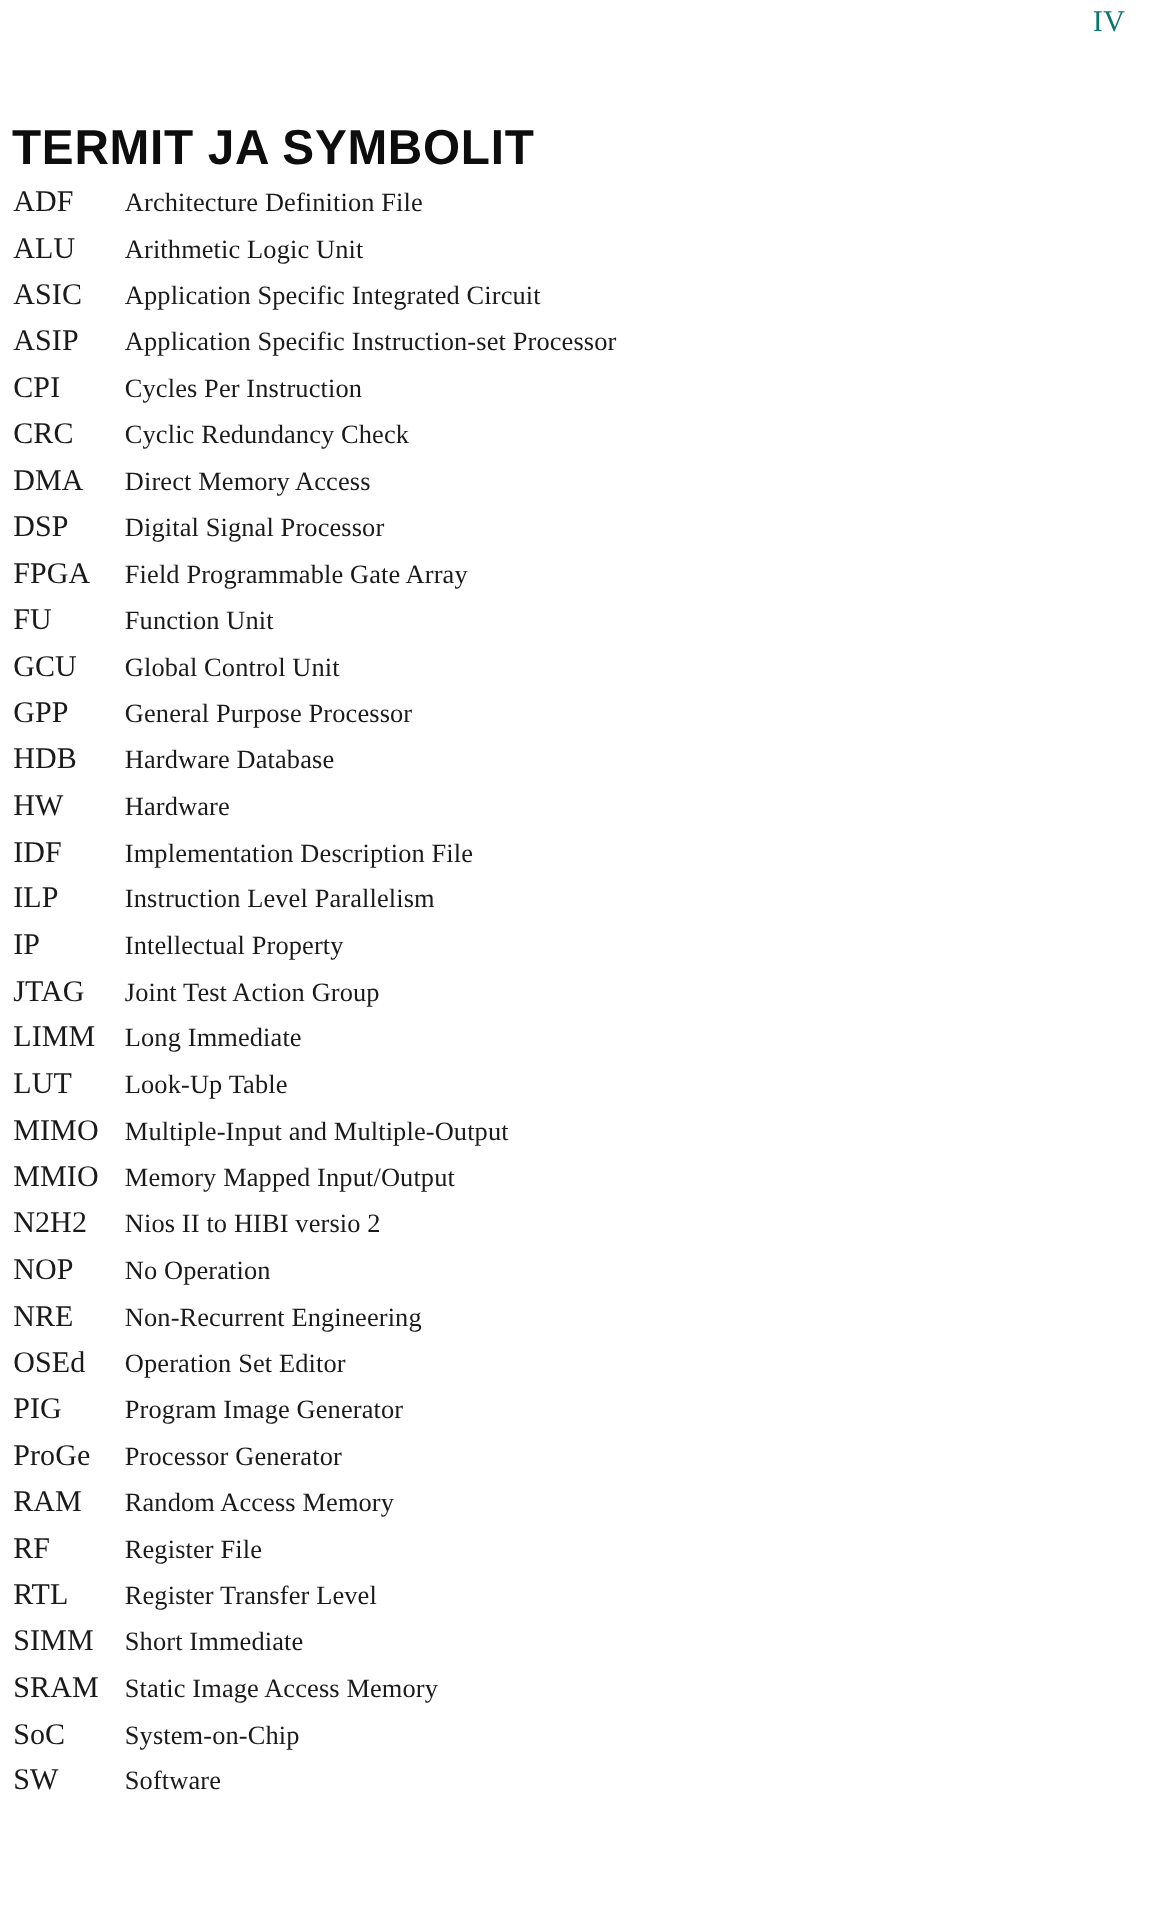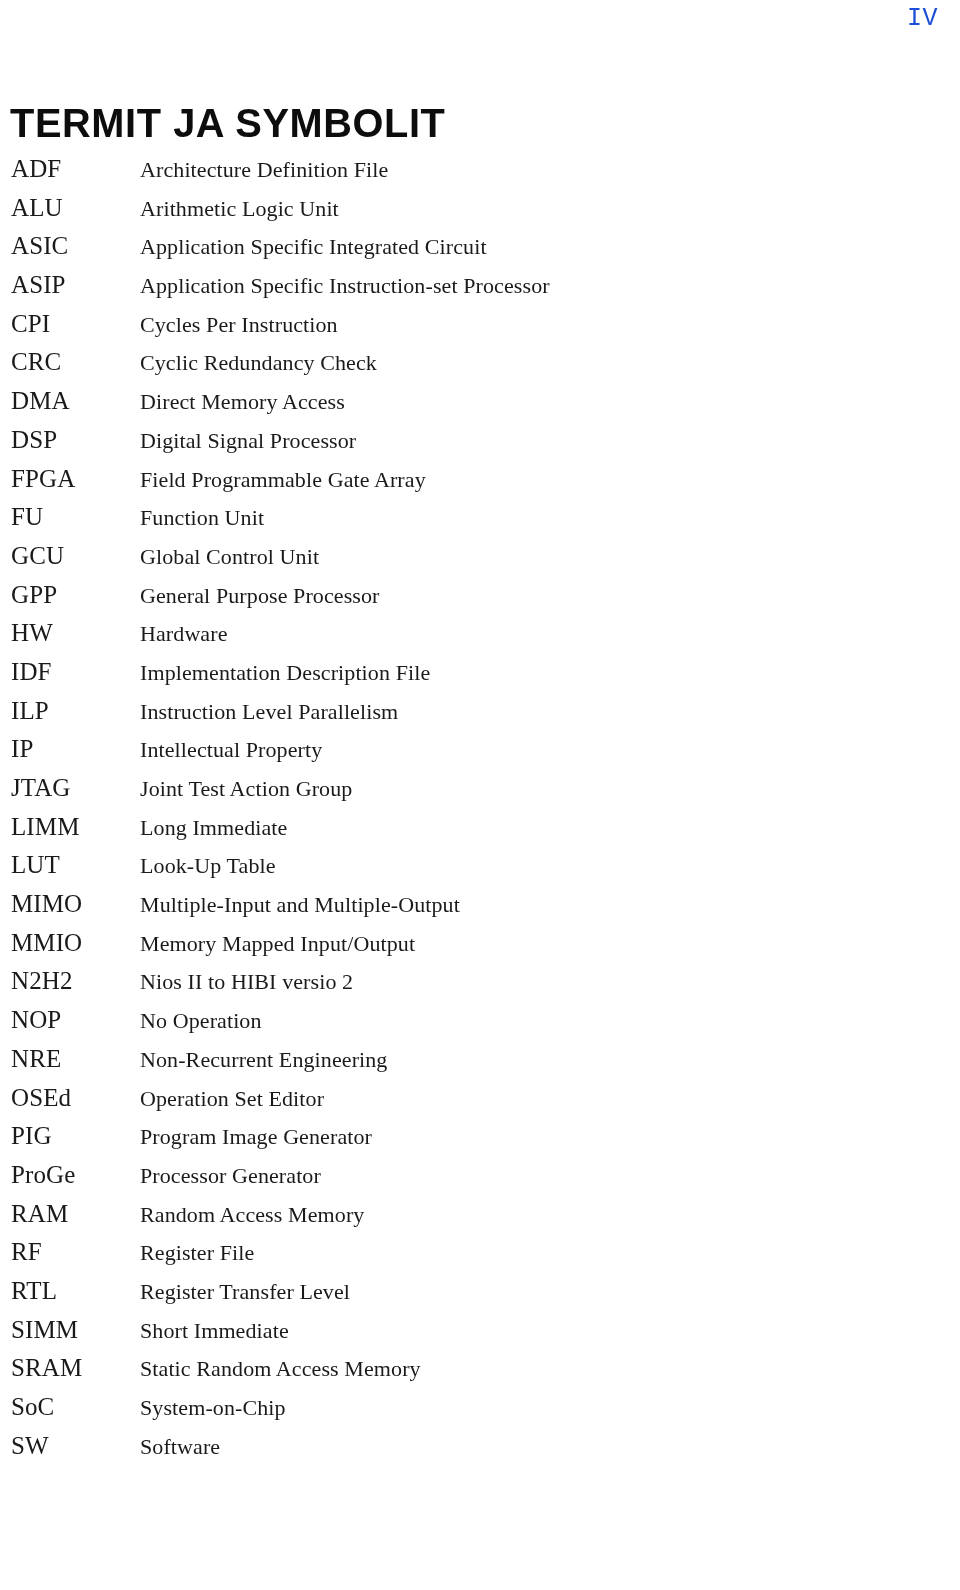--- a/index.html
+++ b/index.html
@@ -15,24 +15,24 @@
     font-family: "Liberation Serif", "DejaVu Serif", serif;
     color: #1a1a1a;
     -webkit-font-smoothing: antialiased;
   }
 
   
   .folio {
     position: absolute;
     top: 6px;
     right: 22px;
-    font-family: Liberation Mono, monospace;
+    font-family: Liberation Serif, serif;
     font-size: 25px;
     line-height: 1;
-    color: #1d4ed8;
+    color: #0f766e;
     letter-spacing: 0.5px;
   }
 
   
   .chapter-heading {
     position: absolute;
     top: 76px;
     left: 10px;
     font-family: "Liberation Sans", "DejaVu Sans", sans-serif;
     font-size: 41px;
@@ -51,21 +51,20 @@
     top: 150px;
     left: 0;
     width: 960px;
   }
   .glossary-row {
     display: flex;
     align-items: baseline;
     height: 38.7px;
     line-height: 38.7px;
     white-space: nowrap;
-    gap: 36px;
   }
   .term {
     flex: 0 0 auto;
     width: 104px;
     padding-left: 11px;
     box-sizing: border-box;
     font-size: 25px;
     letter-spacing: 0.1px;
   }
   .definition {
@@ -124,20 +123,24 @@
     </div>
     <div class="glossary-row">
       <div class="term">GCU</div>
       <div class="definition">Global Control Unit</div>
     </div>
     <div class="glossary-row">
       <div class="term">GPP</div>
       <div class="definition">General Purpose Processor</div>
     </div>
     <div class="glossary-row">
+      <div class="term">HDB</div>
+      <div class="definition">Hardware Database</div>
+    </div>
+    <div class="glossary-row">
       <div class="term">HW</div>
       <div class="definition">Hardware</div>
     </div>
     <div class="glossary-row">
       <div class="term">IDF</div>
       <div class="definition">Implementation Description File</div>
     </div>
     <div class="glossary-row">
       <div class="term">ILP</div>
       <div class="definition">Instruction Level Parallelism</div>
@@ -201,21 +204,21 @@
     <div class="glossary-row">
       <div class="term">RTL</div>
       <div class="definition">Register Transfer Level</div>
     </div>
     <div class="glossary-row">
       <div class="term">SIMM</div>
       <div class="definition">Short Immediate</div>
     </div>
     <div class="glossary-row">
       <div class="term">SRAM</div>
-      <div class="definition">Static Random Access Memory</div>
+      <div class="definition">Static Image Access Memory</div>
     </div>
     <div class="glossary-row">
       <div class="term">SoC</div>
       <div class="definition">System-on-Chip</div>
     </div>
     <div class="glossary-row">
       <div class="term">SW</div>
       <div class="definition">Software</div>
     </div>
   </div>

